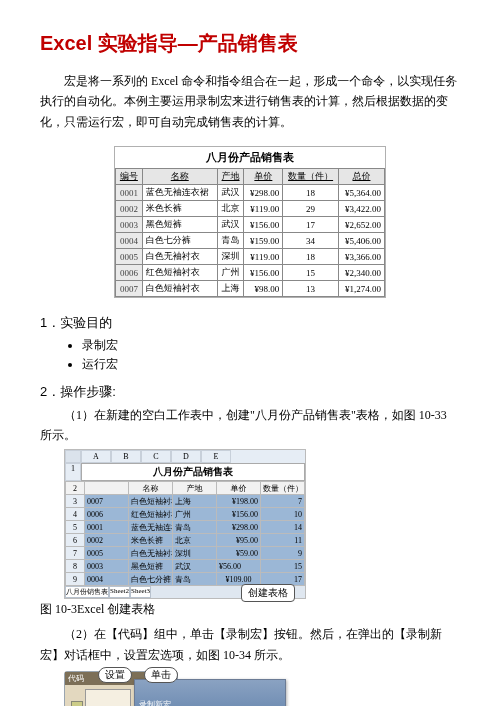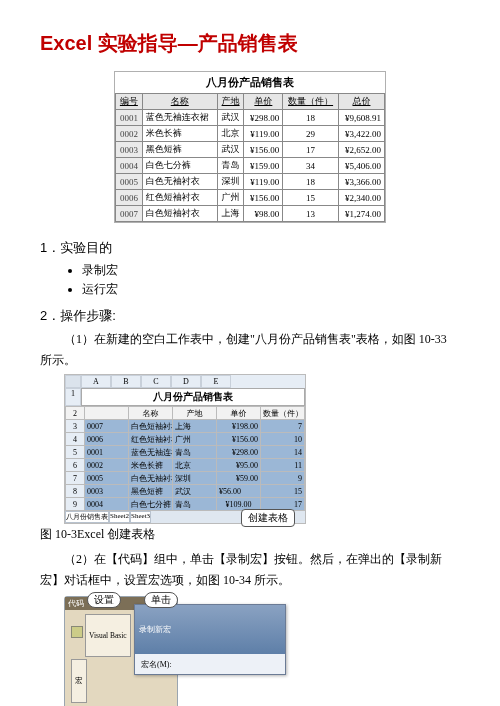--- a/index.html
+++ b/index.html
@@ -135,20 +135,21 @@
     font-family:"SimHei",sans-serif; font-size:10px; padding:0 6px;
   }
 </style>
 </head>
 <body>
 
 <div class="page">
 
   <h1>Excel  实验指导—产品销售表</h1>
 
+  <p class="intro">宏是将一系列的 Excel 命令和指令组合在一起，形成一个命令，以实现任务执行的自动化。本例主要运用录制宏来进行销售表的计算，然后根据数据的变化，只需运行宏，即可自动完成销售表的计算。</p>
 
   <div class="fig">
     <table class="sales-table">
       <caption>八月份产品销售表</caption>
       <thead>
         <tr>
           <th>编号</th>
           <th>名称</th>
           <th>产地</th>
           <th>单价</th>
@@ -156,21 +157,21 @@
           <th>总价</th>
         </tr>
       </thead>
       <tbody id="sales-body">
           <tr>
             <td class="row-id">0001</td>
             <td class="name">蓝色无袖连衣裙</td>
             <td>武汉</td>
             <td class="money">¥298.00</td>
             <td>18</td>
-            <td class="total">¥9,608.91</td>
+            <td class="total">¥5,364.00</td>
           </tr>
           <tr>
             <td class="row-id">0002</td>
             <td class="name">米色长裤</td>
             <td>北京</td>
             <td class="money">¥119.00</td>
             <td>29</td>
             <td class="total">¥3,422.00</td>
           </tr>
           <tr>
@@ -333,18 +334,18 @@
 
     <div class="dlg">
       <div class="tbar">录制新宏</div>
       <div class="body">
         <span class="lbl">宏名(M):</span>
 
       </div>
 
     </div>
 
-    <div class="co" style="left:23px; top:-4px;">设置</div>
+    <div class="co" style="left:34px; top:-4px;">设置</div>
     <div class="co" style="left:80px; top:-4px;">单击</div>
 
   </div>
 
 </div>
 
 </body></html>

